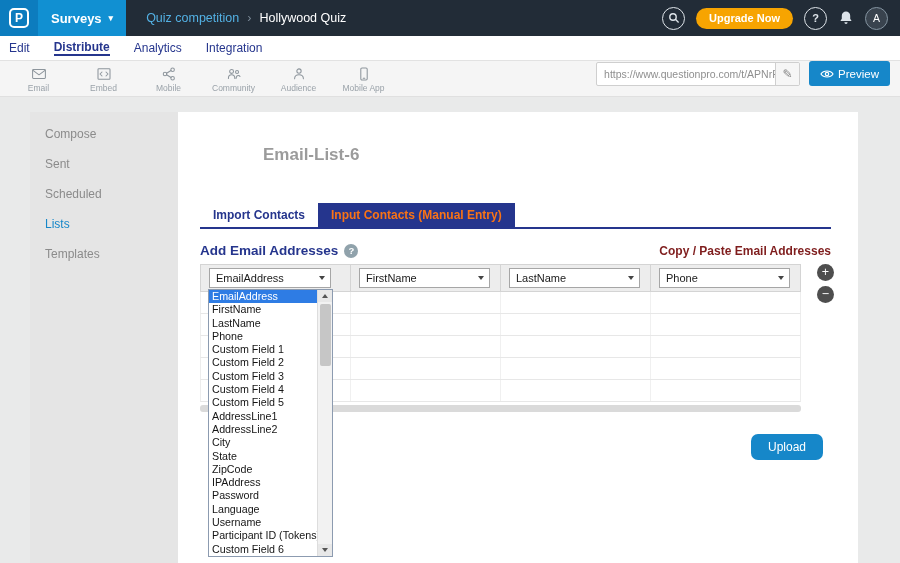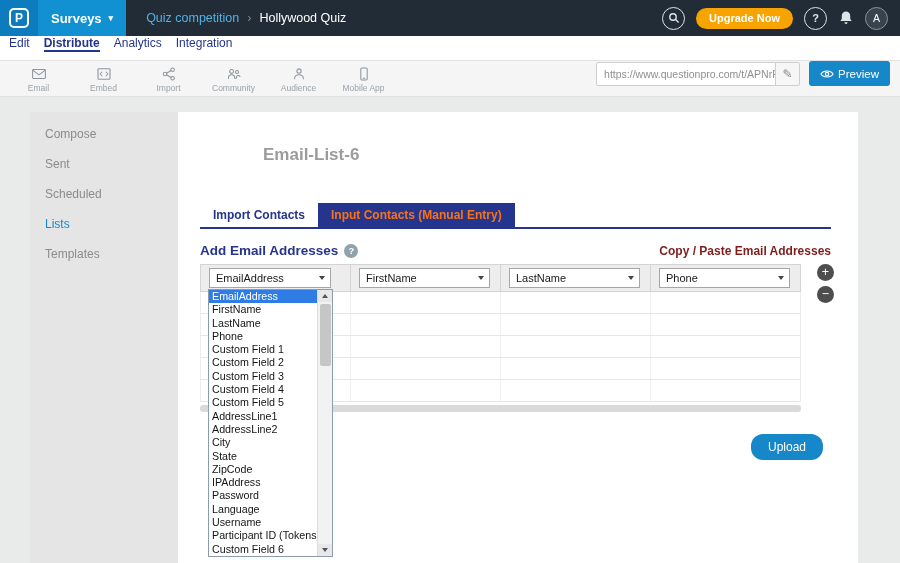--- a/index.html
+++ b/index.html
@@ -15,21 +15,21 @@
   .breadcrumb{display:flex;align-items:center;gap:8px;margin-left:20px;font-size:12.5px}
   .crumb-parent{color:#53b1e4;cursor:pointer}
   .crumb-sep{color:#7c8b99}
   .crumb-current{color:#fff}
   .topbar-right{margin-left:auto;display:flex;align-items:center;gap:11px;padding-right:12px}
   .circle-btn{width:23px;height:23px;border:1.5px solid #dfe5ea;border-radius:50%;display:flex;align-items:center;justify-content:center;color:#dfe5ea;font-size:11px;font-weight:bold;cursor:pointer}
   .upgrade-btn{background:#f7a401;color:#fff;font-size:11px;font-weight:bold;height:21px;display:flex;align-items:center;padding:0 13px;border-radius:11px;border:none;cursor:pointer}
   .avatar{width:23px;height:23px;border-radius:50%;background:#39434e;border:1.5px solid #8494a1;color:#fff;font-size:10.5px;display:flex;align-items:center;justify-content:center;cursor:pointer}
 
   
-  .subnav{position:absolute;top:36px;left:0;width:100%;height:25px;background:#fff;border-bottom:1px solid #e2e2e2;display:flex;align-items:flex-start;gap:14px;padding-left:9px}
+  .subnav{position:absolute;top:36px;left:0;width:100%;height:25px;background:#fff;border-bottom:1px solid #e2e2e2;display:flex;align-items:center;gap:24px;padding-left:9px}
   .subnav-item{display:flex;align-items:center;font-size:12px;color:#25358d;cursor:pointer}
   .subnav-item.active{font-weight:bold;border-bottom:2px solid #25358d}
   .subnav-responses{margin-left:auto;display:flex;align-items:center;font-size:11.5px;color:#e8671c;padding-right:10px}
 
   
   .toolbar{position:absolute;top:61px;left:0;width:100%;height:36px;background:#f5f5f5;border-bottom:1px solid #e0e0e0;display:flex;align-items:flex-start;padding-left:6px}
   .tool{width:65px;height:36px;display:flex;flex-direction:column;align-items:center;justify-content:center;gap:1px;color:#9aa2a9;font-size:8.5px;cursor:pointer;background:none;border:none}
   .tool svg{stroke:#8d959c;fill:none;stroke-width:1.3;stroke-linecap:round;stroke-linejoin:round}
   .toolbar-right{margin-left:auto;display:flex;align-items:center;gap:9px;padding-right:10px}
   .url-box{display:flex;height:24px;border:1px solid #cfcfcf;background:#fff;border-radius:2px;overflow:hidden}
@@ -65,21 +65,21 @@
   .select.first{width:122px}
   .caret-down{width:0;height:0;border-left:3.5px solid transparent;border-right:3.5px solid transparent;border-top:4.5px solid #444}
   .trow{display:flex;height:22px;border-bottom:1px solid #e7e7e7;border-left:1px solid #ededed;border-right:1px solid #ededed;background:#fff}
   .td{flex:1;border-right:1px solid #f0f0f0}
   .td:last-child{border-right:none}
   .hscroll{position:absolute;left:22px;top:293px;width:601px;height:7px;background:#dadada;border-radius:3px}
 
   .row-btns{position:absolute;left:639px;top:152px;display:flex;flex-direction:column;gap:5px}
   .circle-sm{width:17px;height:17px;border-radius:50%;background:#4e4e4e;color:#fff;font-size:12.5px;border:none;display:flex;align-items:center;justify-content:center;line-height:1;cursor:pointer;padding:0}
 
-  .upload-btn{position:absolute;left:573px;top:322px;width:72px;height:26px;background:#1687c9;border:none;border-radius:12px;color:#fff;font-size:12px;display:flex;align-items:center;justify-content:center;cursor:pointer}
+  .upload-btn{position:absolute;left:573px;top:322px;width:72px;height:26px;background:#1687c9;border:none;border-radius:7px;color:#fff;font-size:12px;display:flex;align-items:center;justify-content:center;cursor:pointer}
 
   
   .dropdown{position:absolute;left:30px;top:177px;width:125px;height:268px;background:#fff;border:1px solid #8c9bb0;z-index:9}
   .dd-list{position:absolute;left:0;top:0;right:15px;bottom:0;overflow:hidden}
   .dd-item{height:13.3px;line-height:13.3px;padding-left:3px;font-size:10.7px;color:#151515;white-space:nowrap;cursor:pointer}
   .dd-item.selected{background:#2e7ce4;color:#fff}
   .dd-scroll{position:absolute;top:0;right:0;bottom:0;width:15px;background:#f2f2f2;border-left:1px solid #ddd}
   .dd-arrow{position:absolute;left:0;width:14px;height:12px;background:#e8e8e8;display:flex;align-items:center;justify-content:center;cursor:pointer}
   .dd-arrow.up{top:0}
   .dd-arrow.down{bottom:0}
@@ -148,21 +148,21 @@
       </svg>
       <span>Embed</span>
     </button>
     <button class="tool">
       <svg width="16" height="16" viewBox="0 0 20 20">
         <circle cx="5" cy="10" r="2.2"></circle>
           <circle cx="14.5" cy="4.7" r="2.2"></circle>
           <circle cx="14.5" cy="15.3" r="2.2"></circle>
         <path d="M7 9 L12.5 5.7 M7 11 L12.5 14.3"></path>
       </svg>
-      <span>Import</span>
+      <span>Mobile</span>
     </button>
     <button class="tool">
       <svg width="16" height="16" viewBox="0 0 20 20">
         <circle cx="7" cy="6.8" r="2.4"></circle>
           <circle cx="13.8" cy="7.4" r="1.9"></circle>
         <path d="M3 15.5 c0-3 1.8-4.6 4-4.6 s4 1.6 4 4.6 M12.6 15.5 c.2-2.4 1.4-3.6 2.9-3.6 .9 0 1.6.4 2 1.3"></path>
       </svg>
       <span>Community</span>
     </button>
     <button class="tool">

